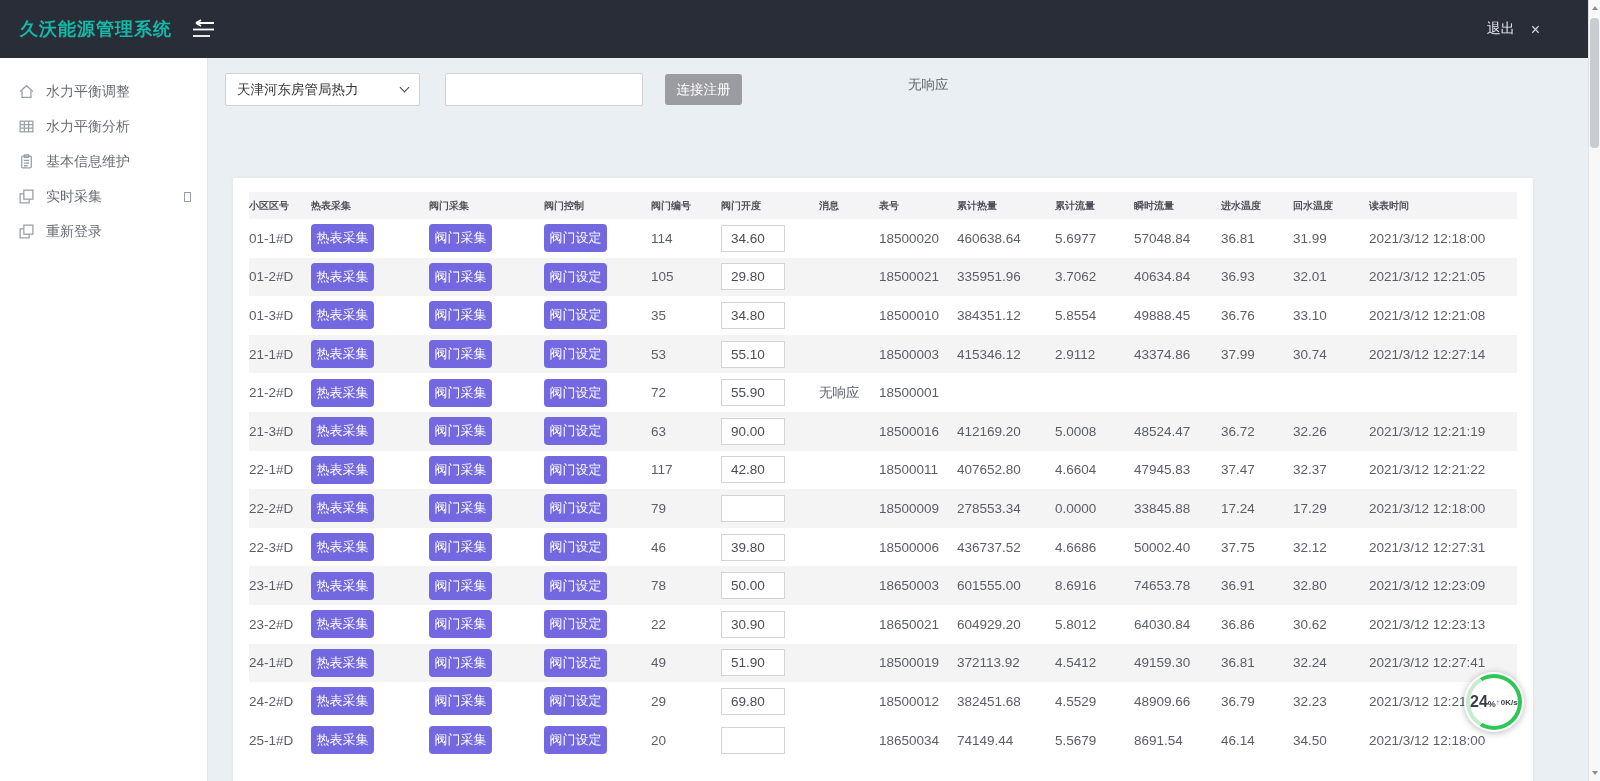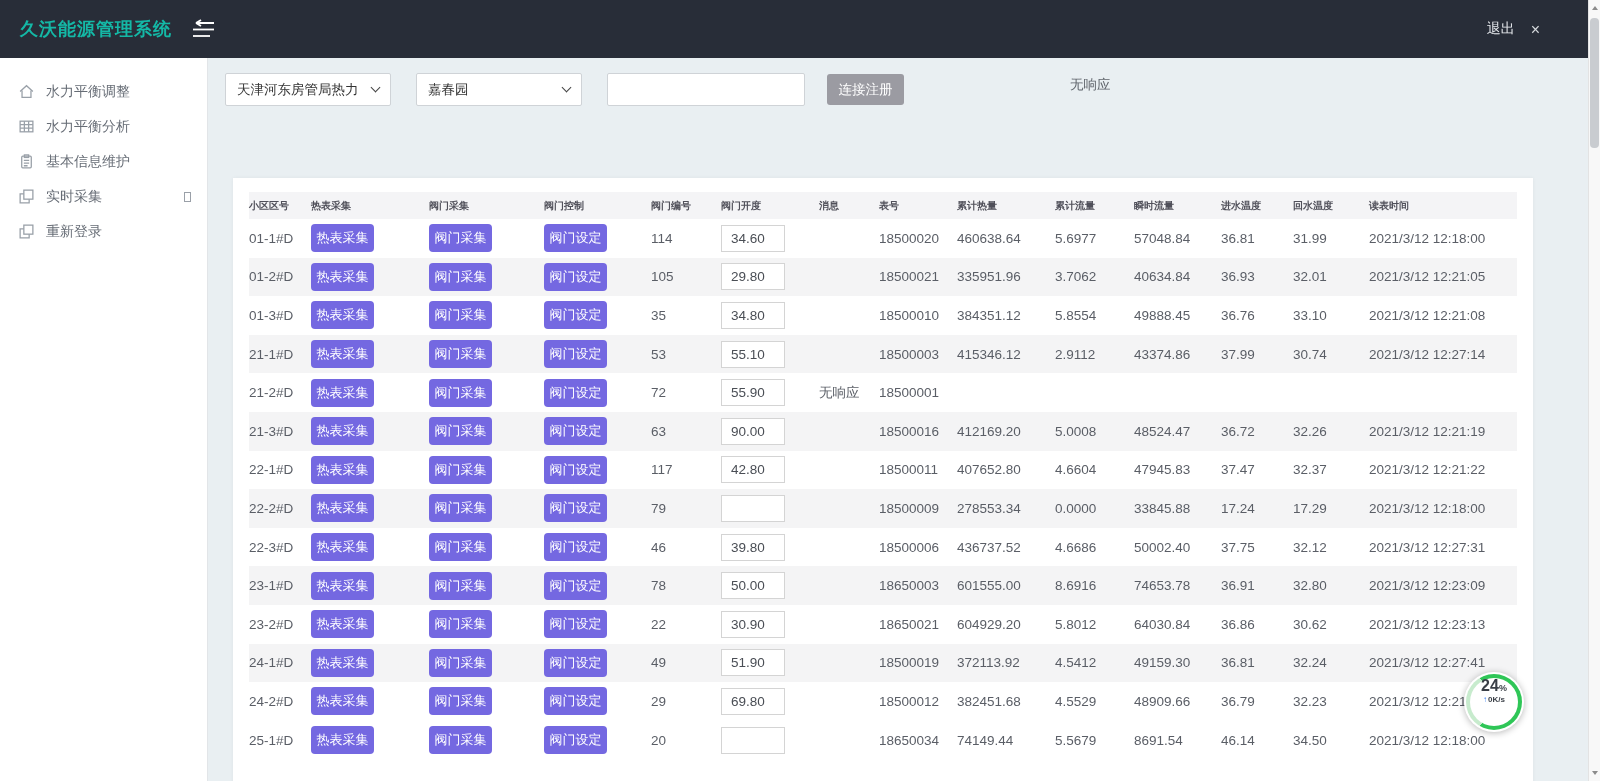--- a/index.html
+++ b/index.html
@@ -20,21 +20,21 @@
     background:#ffffff; border-right:1px solid #e2e5e8; padding-top:16px; z-index:4; }
   .side-item { display:flex; align-items:center; height:35px; padding:0 16px 0 18px;
     color:#666c75; font-size:14px; cursor:pointer; }
   .sicon { width:17px; height:17px; margin-right:11px; display:inline-flex; flex:none; }
   .sicon svg { width:17px; height:17px; stroke:#99a0a8; fill:none; stroke-width:1.2; }
   .sub-indicator { margin-left:auto; width:7px; height:10px; border:1px solid #9aa0a8; }
 
   
   .main { position:absolute; top:58px; left:208px; width:1380px; height:723px; overflow:hidden; }
   .toolbar { display:flex; align-items:center; margin:15px 0 0 17px; }
-  .select-box { width:166px; height:33px; background:#fff; border:1px solid #cfd3d7; border-radius:2px;
+  .select-box { width:195px; height:33px; background:#fff; border:1px solid #cfd3d7; border-radius:2px;
     display:flex; align-items:center; justify-content:space-between; padding:0 11px;
     font-size:13.5px; color:#333; margin-right:25px; cursor:pointer; }
   .chev { width:7px; height:7px; border-right:1.6px solid #444; border-bottom:1.6px solid #444;
     transform:rotate(45deg); margin-top:-4px; flex:none; }
   .text-input { width:198px; height:33px; border:1px solid #cfd3d7; border-radius:2px;
     margin-right:22px; padding:0 9px; font-size:14px; color:#333; background:#fff; outline:none; }
   .connect-btn { width:77px; height:31px; background:#9b9ba2; color:#fff; border:none;
     border-radius:3px; font-size:13.5px; cursor:pointer; }
   .status-text { margin-left:166px; font-size:13.5px; color:#5f646b; align-self:flex-start; margin-top:3px; }
 
@@ -61,21 +61,21 @@
     border-left:3px solid transparent; border-right:3px solid transparent; border-bottom:4px solid #8b8b8b; }
   .sb-down { position:absolute; bottom:6px; left:3px; width:0; height:0;
     border-left:3px solid transparent; border-right:3px solid transparent; border-top:4px solid #8b8b8b; }
 
   
   .speed-widget { position:fixed; left:1464px; top:672px; width:60px; height:60px;
     border-radius:50%; background:#fff; box-shadow:0 1px 7px rgba(0,0,0,0.28); z-index:20; cursor:pointer; }
   .ring { position:absolute; inset:2px; border-radius:50%;
     background:conic-gradient(from -30deg, #2fc657 0deg 240deg, #c7ebcd 240deg 360deg); }
   .ring-inner { position:absolute; inset:6px; background:#fff; border-radius:50%;
-    display:flex; flex-direction:column; align-items:center; justify-content:flex-start; }
+    display:flex; flex-direction:row; align-items:center; justify-content:flex-start; }
   .pct { font-size:16px; font-weight:bold; color:#3a3f47; line-height:1; }
   .pct .sign { font-size:9px; }
   .spd { font-size:8px; font-weight:bold; color:#3a3f47; margin-top:2px; line-height:1; }
   .spd .arrow { color:#3b82f6; margin-right:1px; }
 </style>
 </head>
 <body>
 
 <header class="app-header">
   <span class="app-title">久沃能源管理系统</span>
@@ -140,24 +140,20 @@
     </span>
     <span>重新登录</span>
   </div>
 </aside>
 
 <main class="main">
 
   <div class="toolbar">
     <div class="select-box">
       <span>天津河东房管局热力</span>
-      <span class="chev"></span>
-    </div>
-    <div class="select-box">
-      <span>嘉春园</span>
       <span class="chev"></span>
     </div>
     <input class="text-input" value="" style="">
     <button class="connect-btn">连接注册</button>
     <span class="status-text">无响应</span>
   </div>
 
   <div class="table-card">
     <table>
       <colgroup>

